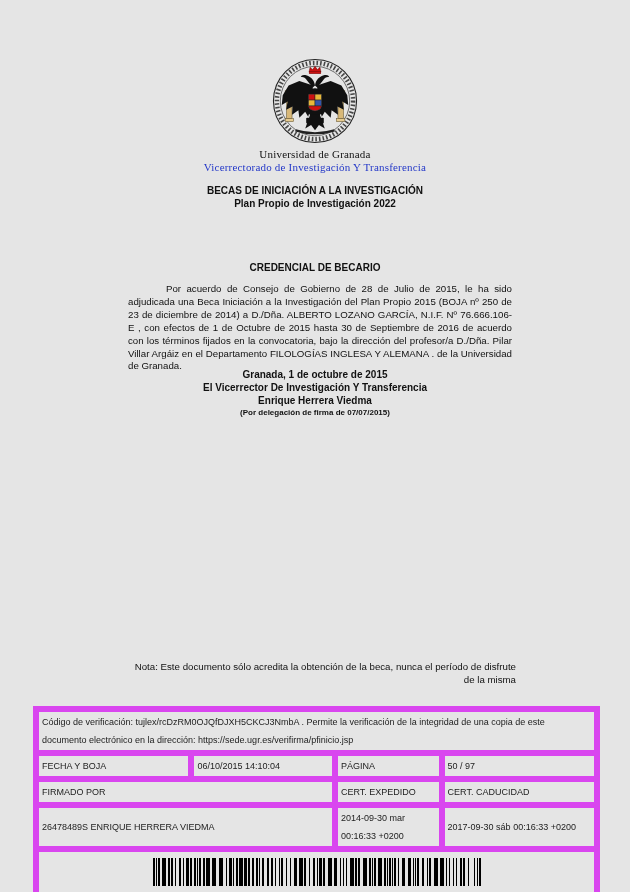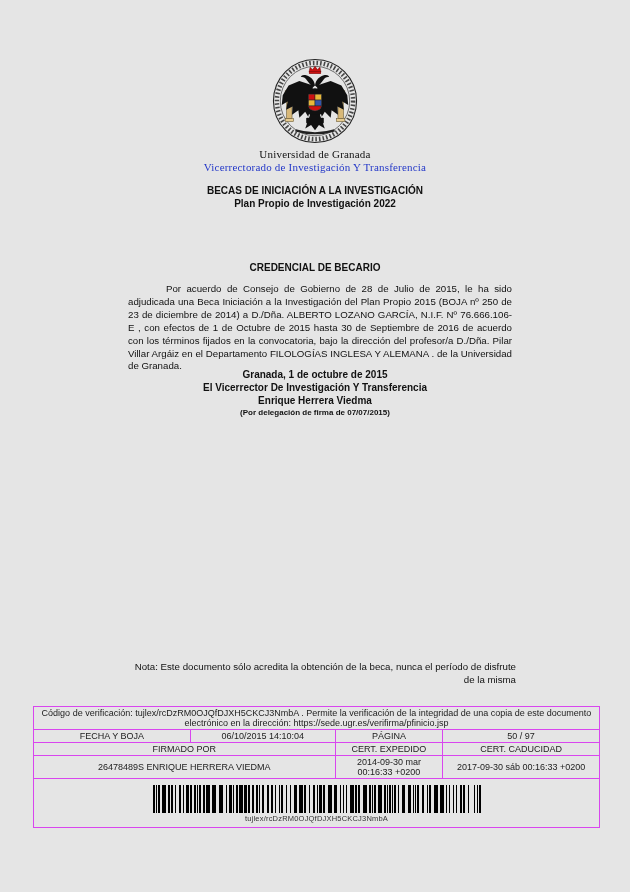--- a/index.html
+++ b/index.html
@@ -57,23 +57,23 @@
     position:absolute;top:660px;left:128px;width:388px;
     font-size:9.7px;line-height:13px;text-align:right;color:#111;
   }
   
   .ver-table{
     position:absolute;top:706px;left:33px;width:567px;
     border-collapse:collapse;table-layout:fixed;
     font-size:9px;color:#222;
   }
   .ver-table td{
-    border:1px solid #d946ef;
-    text-align:center;vertical-align:middle;
-    padding:1px 3px;line-height:10px;
+    border:6px solid #d946ef;
+    text-align:left;vertical-align:middle;
+    padding:1px 3px;line-height:18px;
     overflow:hidden;
   }
   .ver-table td.barcode-cell{padding:6px 0 3px 0;}
   .barcode-box{display:flex;flex-direction:column;align-items:center;}
   .barcode-svg{display:block;}
   .barcode-text{font-size:7.5px;color:#333;margin-top:1px;letter-spacing:.2px;}
 </style>
 </head>
 <body>
 

